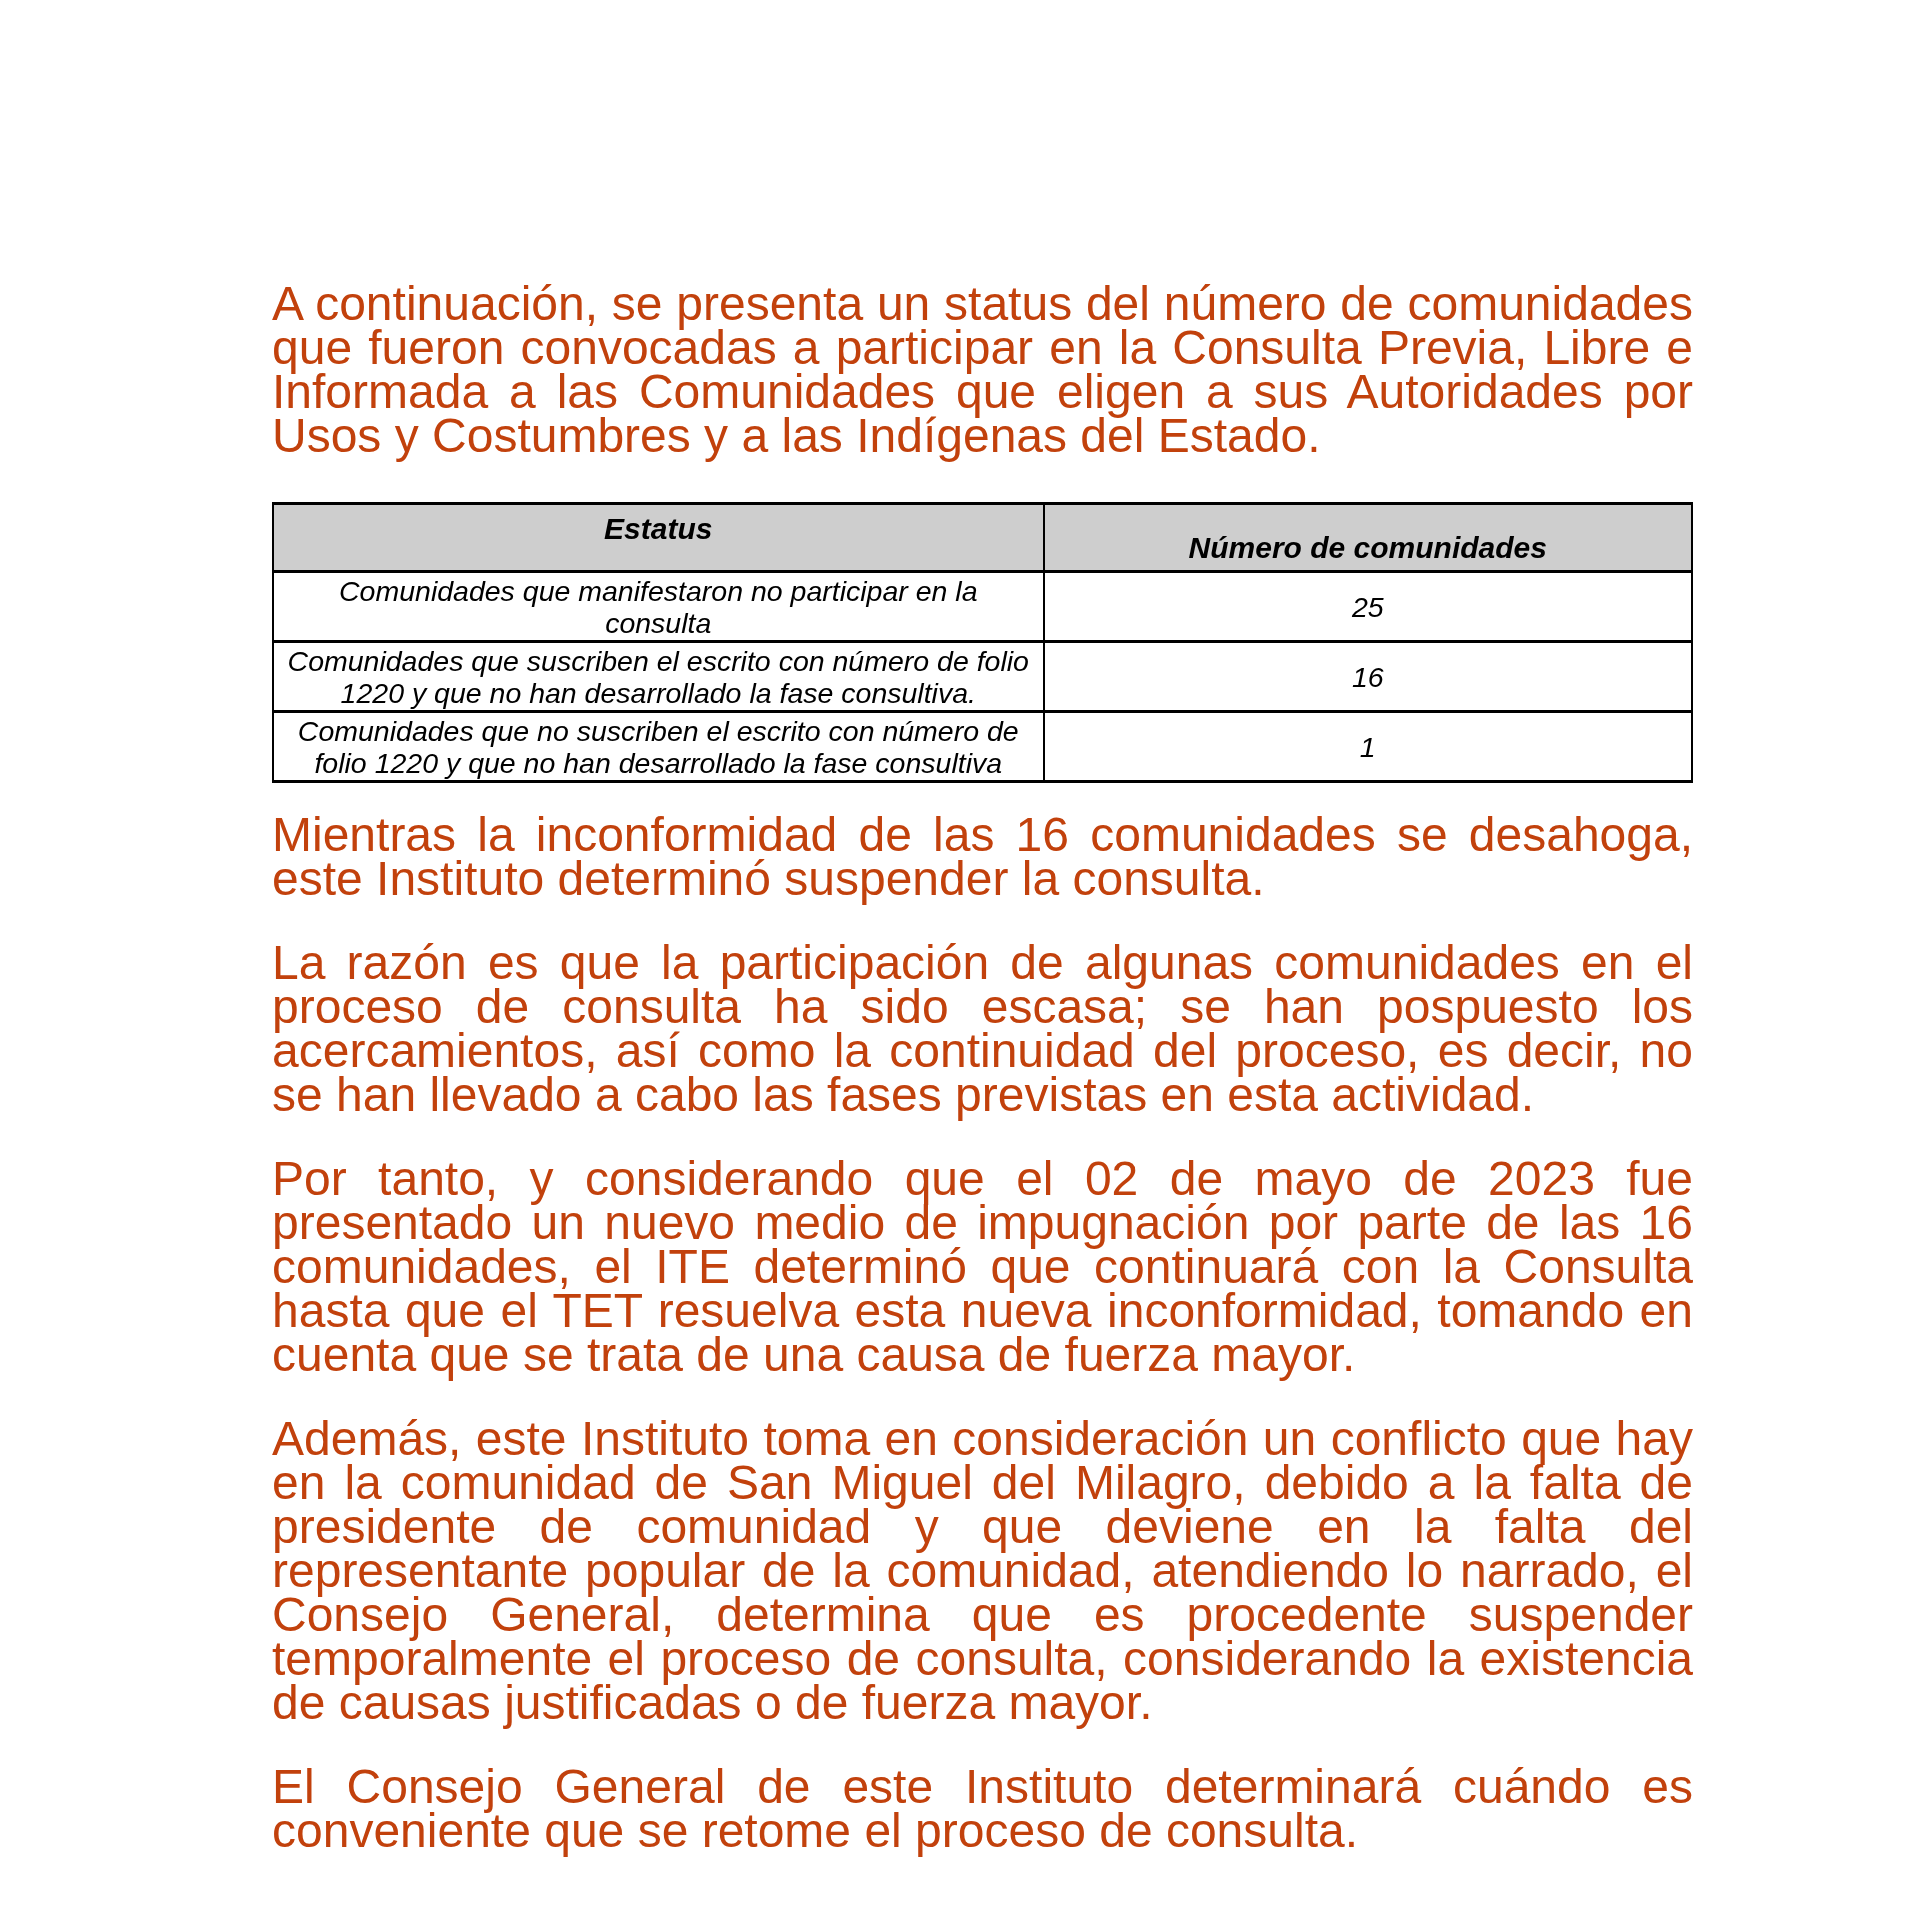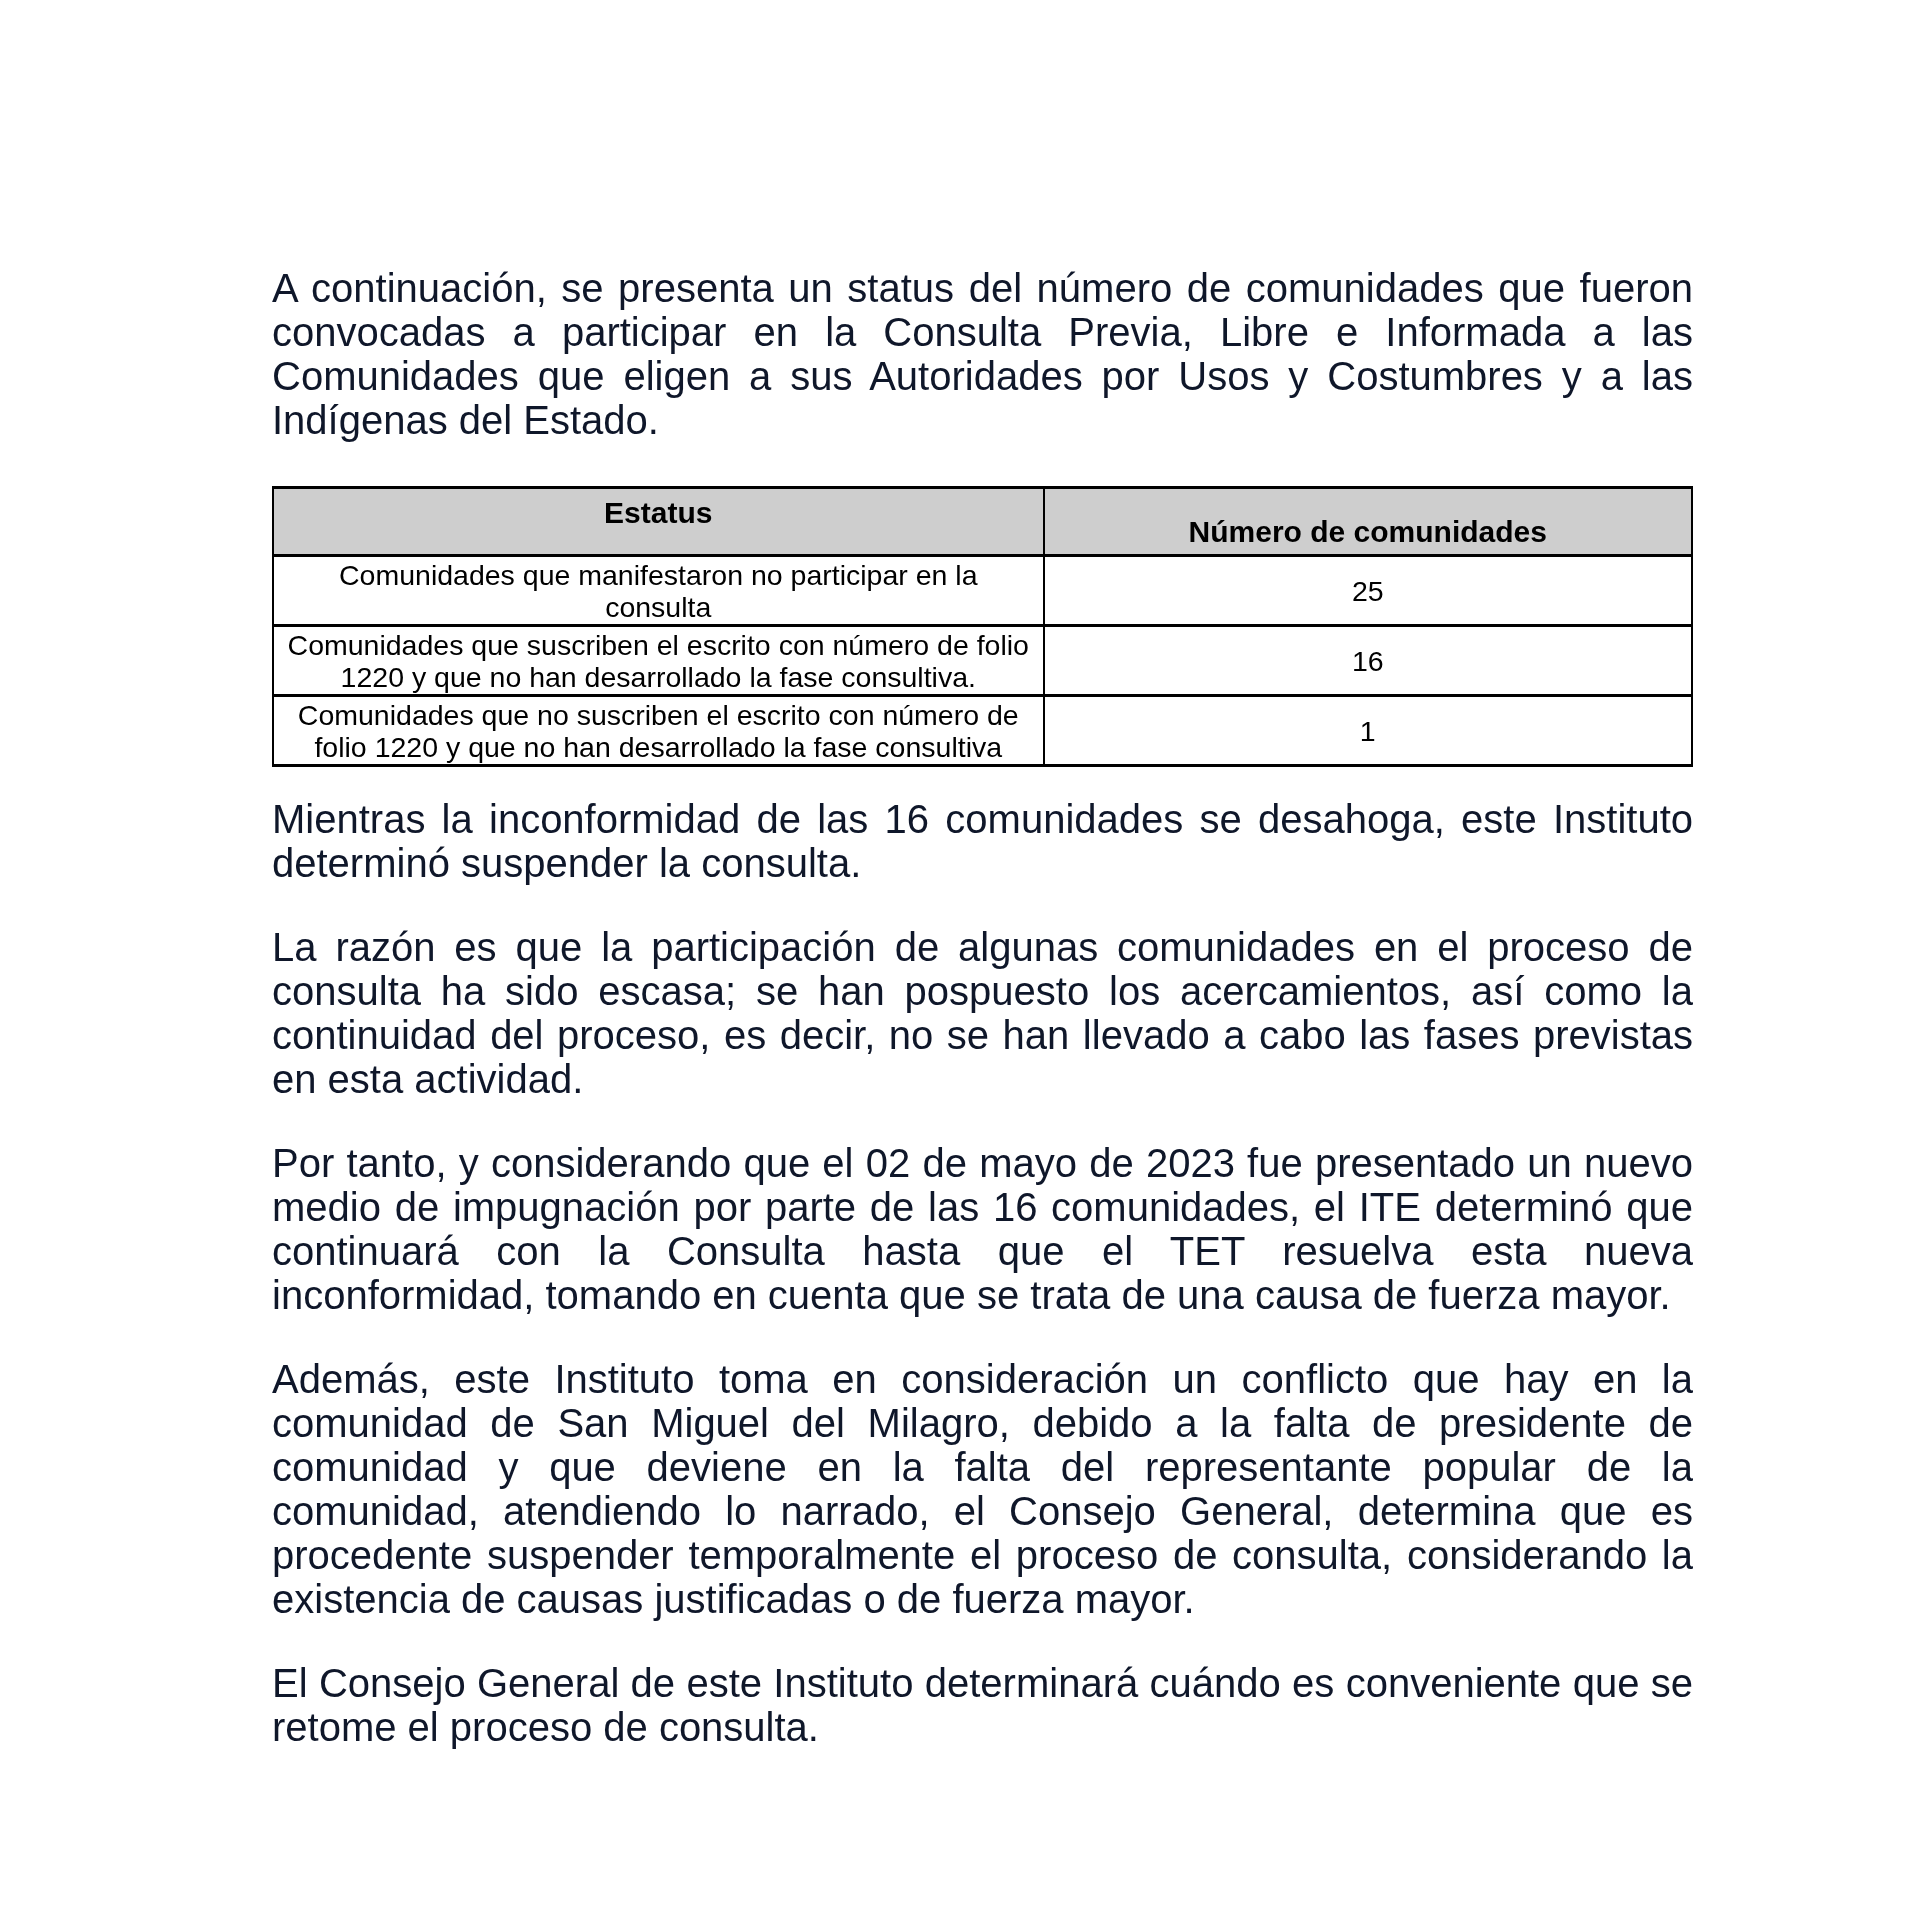--- a/index.html
+++ b/index.html
@@ -16,34 +16,35 @@
     color: #000000;
     overflow: hidden;
   }
   .content {
     position: absolute;
     left: 272px;
     top: 266px;
     width: 1421px;
   }
   p.body-par {
-    margin: 0 0 40px 0;
-    font-size: 40px;
+    margin: 16px 0 40px 0;
+    font-size: 48px;
     line-height: 44px;
     text-align: justify;
-    color: #0f172a;
+    color: #c2410c;
   }
   p.body-par.first {
     margin-bottom: 0;
   }
   table.status-table {
     border-collapse: collapse;
     table-layout: fixed;
     width: 100%;
     margin: 44px 7px 30px 0;
+    font-style: italic;
   }
   table.status-table col.c1 { width: 54.3%; }
   table.status-table col.c2 { width: 45.7%; }
   table.status-table th,
   table.status-table td {
     border-top: 3.1px solid #000000;
     border-bottom: 3.1px solid #000000;
     border-left: 2.7px solid #000000;
     border-right: 2.7px solid #000000;
     text-align: center;

